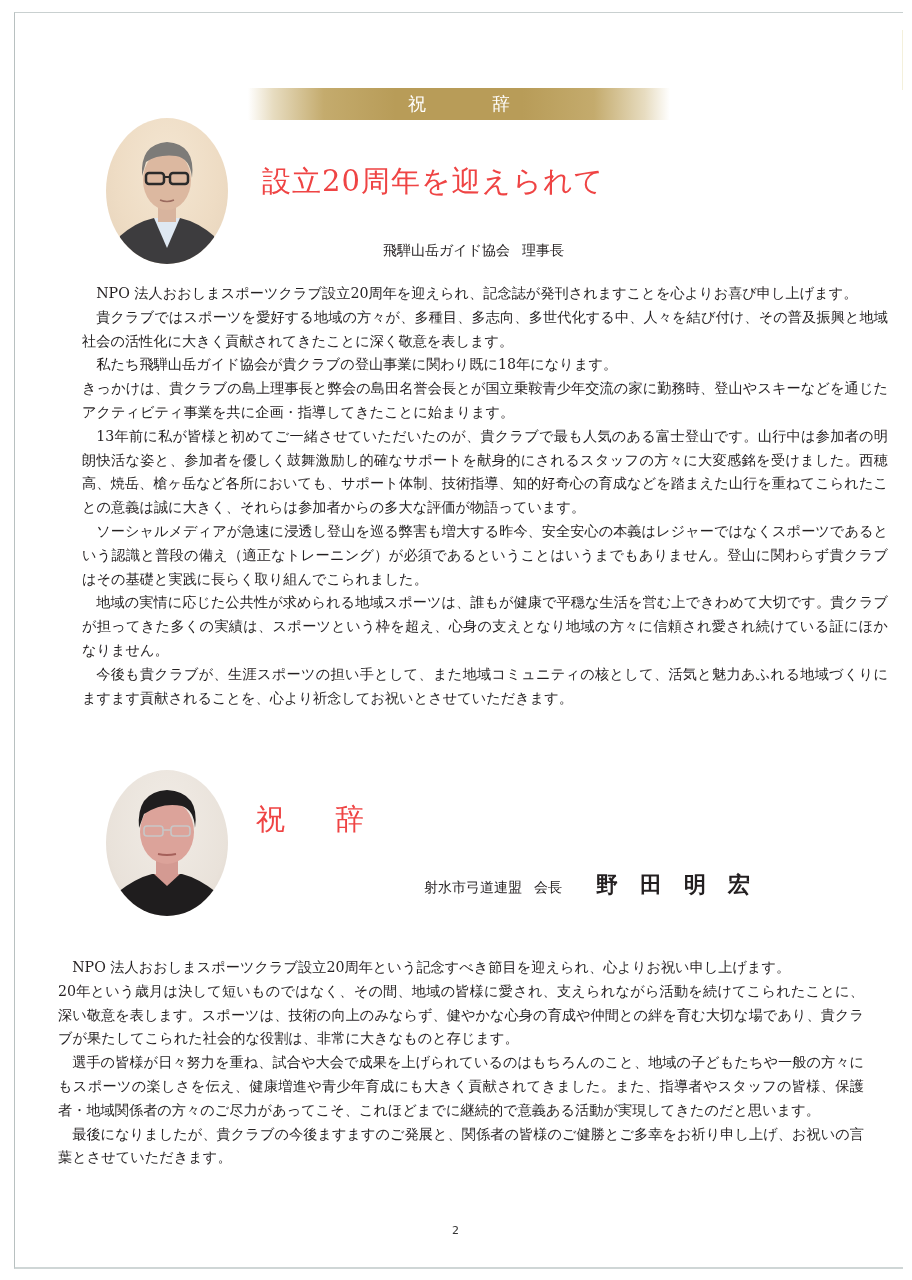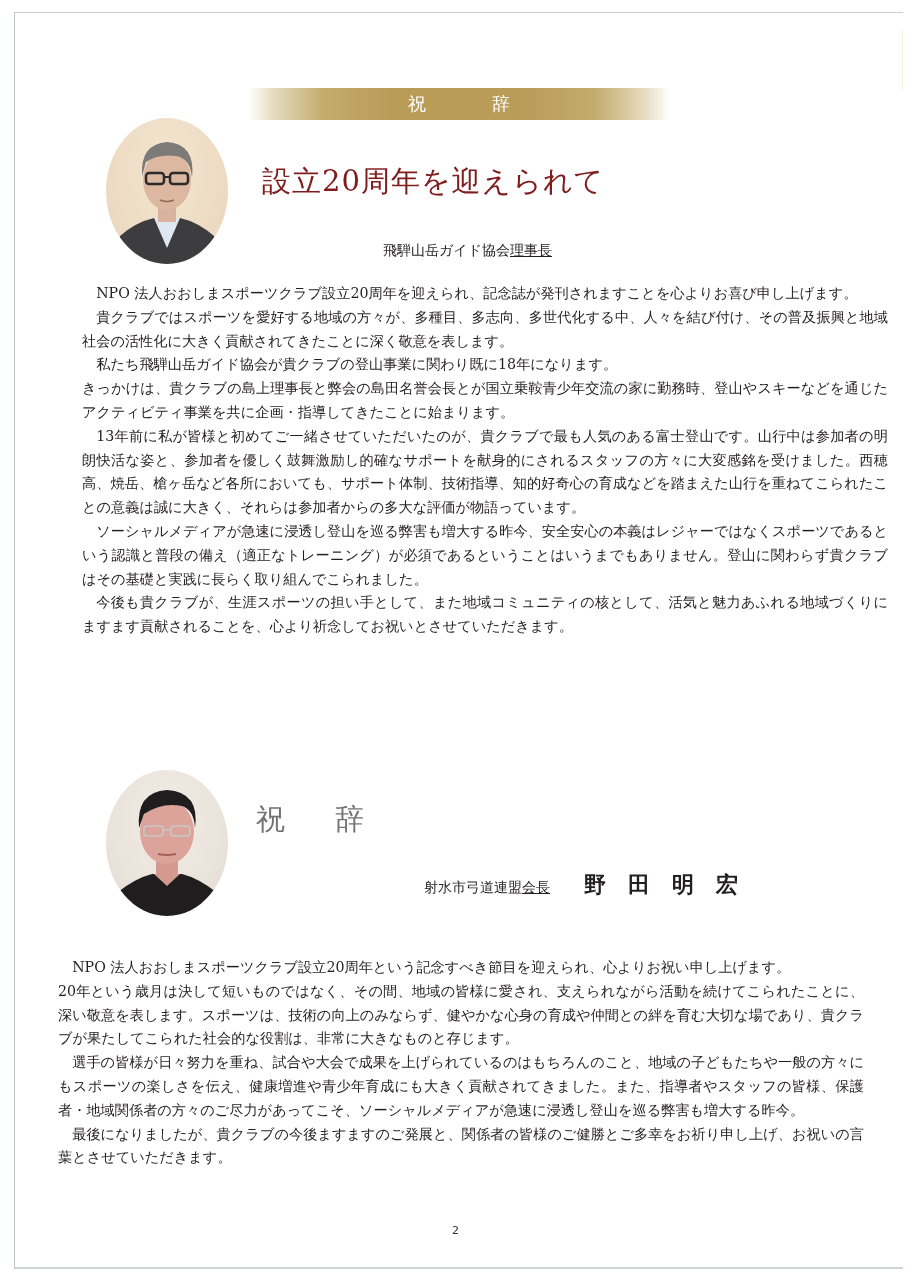--- a/index.html
+++ b/index.html
@@ -9,28 +9,28 @@
           border-top: 1px solid #c9d0d0; border-left: 1px solid #b8c0c0; border-bottom: 2px solid #cfd6d6; }
   .page-rightline { position: absolute; left: 902px; top: 30px; width: 1px; height: 60px; background: #f4f0dc; }
   .banner { position: absolute; left: 248px; top: 88px; width: 422px; height: 32px;
             background: linear-gradient(90deg, #ffffff 0%, #e7dcc0 6%, #c4ab6d 18%, #b89c58 35%, #b89c58 65%, #c4ab6d 82%, #e7dcc0 94%, #ffffff 100%);
             display: flex; justify-content: center; align-items: center; }
   .banner span { color: #ffffff; font-size: 18px; letter-spacing: 0; }
   .banner .gap { width: 66px; }
   .photo { position: absolute; border-radius: 50%; overflow: hidden; }
   .photo1 { left: 106px; top: 118px; width: 122px; height: 146px; background: radial-gradient(ellipse at 50% 35%, #f4e6d2 0%, #eedcc4 60%, #e6d3bb 100%); }
   .photo2 { left: 106px; top: 770px; width: 122px; height: 146px; background: radial-gradient(ellipse at 50% 35%, #f1ece6 0%, #e9e2da 70%, #ddd4ca 100%); }
-  .title1 { position: absolute; left: 262px; top: 162px; font-size: 29px; letter-spacing: 1px; color: #7f1d1d; }
-  .title2 { position: absolute; left: 256px; top: 800px; font-size: 29px; color: #737373; }
+  .title1 { position: absolute; left: 262px; top: 162px; font-size: 29px; letter-spacing: 1px; color: #ef4444; }
+  .title2 { position: absolute; left: 256px; top: 800px; font-size: 29px; color: #ef4444; }
   .title2 .gap { display: inline-block; width: 50px; }
   .sig { position: absolute; display: flex; align-items: baseline; }
   .sig1 { left: 383px; top: 242px; }
   .sig2 { left: 424px; top: 870px; }
   .sig-org { font-size: 14px; }
-  .sig-role { font-size: 14px; margin-left: 0; text-decoration: underline; }
+  .sig-role { font-size: 14px; margin-left: 12px; }
   .sig-name { font-size: 22px; font-weight: bold; margin-left: 34px; }
   .sig-name span { display: inline-block; }
   .body-text { position: absolute; left: 58px; width: 806px; font-size: 14.2px; line-height: 23.8px; text-align: justify; letter-spacing: 0; }
   .body1 { top: 282px; margin-left: 24px; }
   .body2 { top: 956px; }
   .body-text p { margin: 0; }
   .indent { text-indent: 1em; }
   .page-number { position: absolute; left: 452px; top: 1224px; font-family: "DejaVu Sans", sans-serif; font-size: 11px; color: #333; }
 </style>
 </head>
@@ -66,20 +66,21 @@
   <span class="sig-role">理事長</span>
 </div>
 
 <div class="body-text body1">
   <p class="indent">NPO 法人おおしまスポーツクラブ設立20周年を迎えられ、記念誌が発刊されますことを心よりお喜び申し上げます。</p>
   <p class="indent">貴クラブではスポーツを愛好する地域の方々が、多種目、多志向、多世代化する中、人々を結び付け、その普及振興と地域社会の活性化に大きく貢献されてきたことに深く敬意を表します。</p>
   <p class="indent">私たち飛騨山岳ガイド協会が貴クラブの登山事業に関わり既に18年になります。</p>
   <p>きっかけは、貴クラブの島上理事長と弊会の島田名誉会長とが国立乗鞍青少年交流の家に勤務時、登山やスキーなどを通じたアクティビティ事業を共に企画・指導してきたことに始まります。</p>
   <p class="indent">13年前に私が皆様と初めてご一緒させていただいたのが、貴クラブで最も人気のある富士登山です。山行中は参加者の明朗快活な姿と、参加者を優しく鼓舞激励し的確なサポートを献身的にされるスタッフの方々に大変感銘を受けました。西穂高、焼岳、槍ヶ岳など各所においても、サポート体制、技術指導、知的好奇心の育成などを踏まえた山行を重ねてこられたことの意義は誠に大きく、それらは参加者からの多大な評価が物語っています。</p>
   <p class="indent">ソーシャルメディアが急速に浸透し登山を巡る弊害も増大する昨今、安全安心の本義はレジャーではなくスポーツであるという認識と普段の備え（適正なトレーニング）が必須であるということはいうまでもありません。登山に関わらず貴クラブはその基礎と実践に長らく取り組んでこられました。</p>
+  <p class="indent">地域の実情に応じた公共性が求められる地域スポーツは、誰もが健康で平穏な生活を営む上できわめて大切です。貴クラブが担ってきた多くの実績は、スポーツという枠を超え、心身の支えとなり地域の方々に信頼され愛され続けている証にほかなりません。</p>
   <p class="indent">今後も貴クラブが、生涯スポーツの担い手として、また地域コミュニティの核として、活気と魅力あふれる地域づくりにますます貢献されることを、心より祈念してお祝いとさせていただきます。</p>
 </div>
 
 <div class="photo photo2">
   <svg width="122" height="146" viewBox="0 0 122 146">
     <path d="M6 146 L12 122 Q30 108 46 104 L76 104 Q92 108 110 122 L116 146 Z" fill="#1f1d1e"></path>
     <path d="M48 104 L61 116 L74 104 Z" fill="#d49a92"></path>
     <rect x="50" y="88" width="22" height="18" fill="#d49a92"></rect>
     <ellipse cx="61" cy="62" rx="27" ry="32" fill="#dca39a"></ellipse>
     <path d="M33 58 Q30 22 61 20 Q94 22 89 58 Q88 40 76 36 Q56 32 38 44 Z" fill="#1f1d1e"></path>
@@ -98,17 +99,17 @@
   <span class="sig-org">射水市弓道連盟</span>
   <span class="sig-role">会長</span>
   <span class="sig-name">
     <span>野</span><span style="width:22px"></span><span>田</span><span style="width:22px"></span><span>明</span><span style="width:22px"></span><span>宏</span>
   </span>
 </div>
 
 <div class="body-text body2">
   <p class="indent">NPO 法人おおしまスポーツクラブ設立20周年という記念すべき節目を迎えられ、心よりお祝い申し上げます。</p>
   <p>20年という歳月は決して短いものではなく、その間、地域の皆様に愛され、支えられながら活動を続けてこられたことに、深い敬意を表します。スポーツは、技術の向上のみならず、健やかな心身の育成や仲間との絆を育む大切な場であり、貴クラブが果たしてこられた社会的な役割は、非常に大きなものと存じます。</p>
-  <p class="indent">選手の皆様が日々努力を重ね、試合や大会で成果を上げられているのはもちろんのこと、地域の子どもたちや一般の方々にもスポーツの楽しさを伝え、健康増進や青少年育成にも大きく貢献されてきました。また、指導者やスタッフの皆様、保護者・地域関係者の方々のご尽力があってこそ、ソーシャルメディアが急速に浸透し登山を巡る弊害も増大する昨今。</p>
+  <p class="indent">選手の皆様が日々努力を重ね、試合や大会で成果を上げられているのはもちろんのこと、地域の子どもたちや一般の方々にもスポーツの楽しさを伝え、健康増進や青少年育成にも大きく貢献されてきました。また、指導者やスタッフの皆様、保護者・地域関係者の方々のご尽力があってこそ、これほどまでに継続的で意義ある活動が実現してきたのだと思います。</p>
   <p class="indent">最後になりましたが、貴クラブの今後ますますのご発展と、関係者の皆様のご健勝とご多幸をお祈り申し上げ、お祝いの言葉とさせていただきます。</p>
 </div>
 
 <div class="page-number">2</div>
 
 </body></html>

